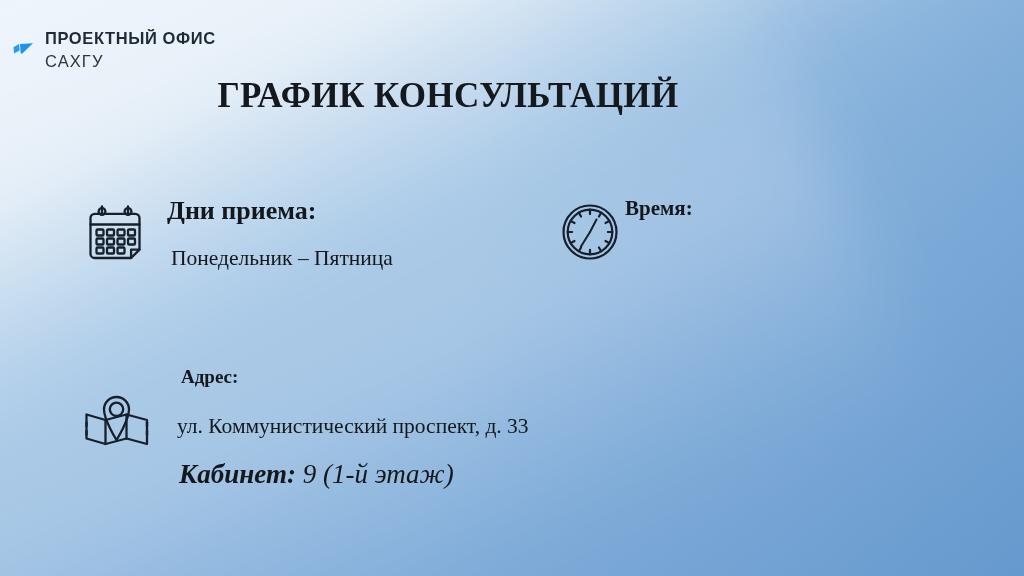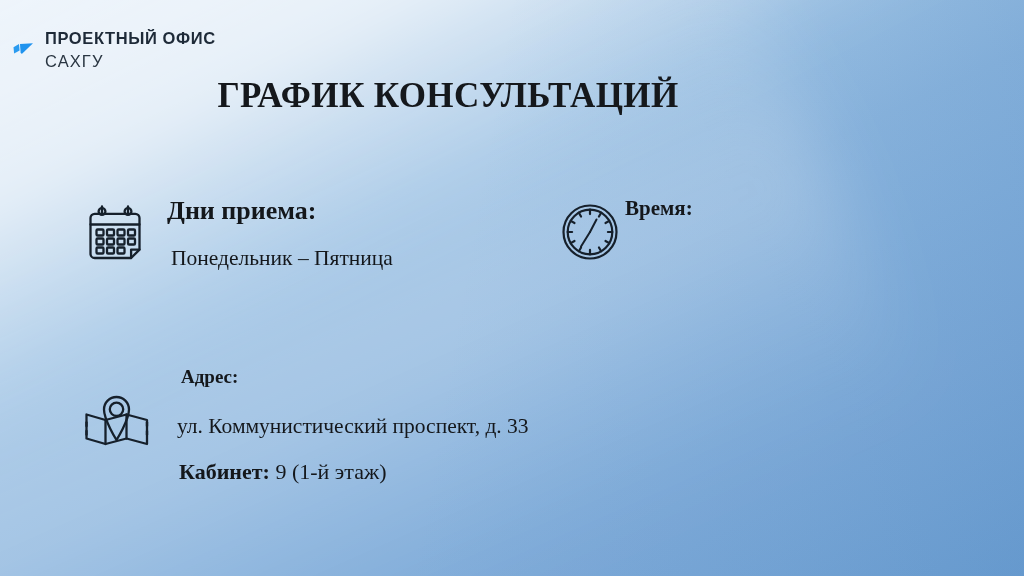--- a/index.html
+++ b/index.html
@@ -174,22 +174,23 @@
   #address-label {
     position: absolute; left: 97px; top: 0px;
     font-size: 19px;
   }
   #address-value {
     position: absolute; left: 93px; top: 48px;
     font-size: 21.5px;
   }
   #office-line {
     position: absolute; left: 95px; top: 93px;
-    font-size: 22px;
-    white-space: nowrap;
+    font-size: 27px;
+    white-space: nowrap;
+    font-style: italic;
   }
   #office-line .office-lbl { font-weight: bold; color: #14171b; }
   #office-line .office-val { font-weight: normal; color: #14171b; }
 </style>
 </head>
 <body>
 
 <div id="slide">
 
   <div id="sweep-light"></div>

